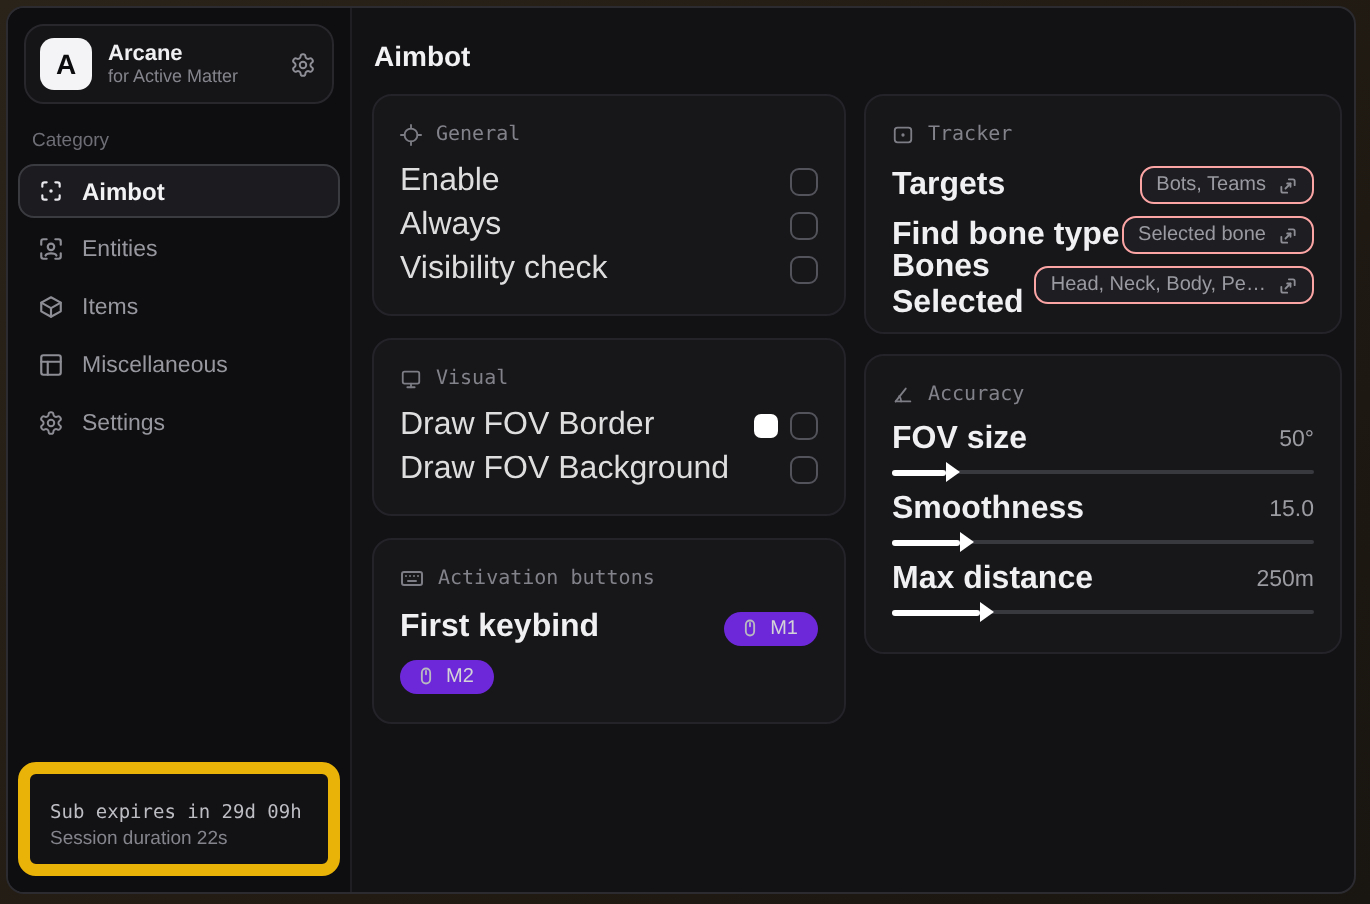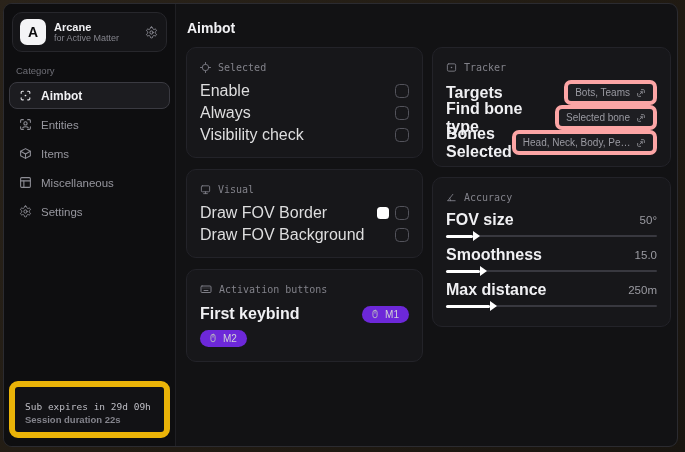--- a/index.html
+++ b/index.html
@@ -51,21 +51,21 @@
   .nav-item.active .icon { color:#e8e8ec; }
   .side-footer {
     position:absolute; left:5px; right:5px; bottom:8px;
     border:6px solid #eab308; background:#121215; border-radius:9px;
     padding:14px 10px 7px 10px;
   }
   .sub-expires {
     font-family:"DejaVu Sans Mono", monospace; font-size:9.5px; color:#bdbdc4;
     white-space:nowrap; margin-bottom:2px;
   }
-  .session-duration { font-size:9.5px; font-weight:bold; color:#84848c; }
+  .session-duration { font-size:9.5px; font-weight:normal; color:#84848c; }
   
   .main { flex:1; position:relative; }
   .page-title {
     position:absolute; left:11px; top:16px; font-size:14px; font-weight:bold;
     color:#f2f2f5;
   }
   .col-left  { position:absolute; left:10px;  top:43px; width:237px; display:flex; flex-direction:column; gap:11px; }
   .col-right { position:absolute; left:256px; top:43px; width:239px; display:flex; flex-direction:column; gap:10px; }
   .card {
     background:#17171a; border:1px solid #232329; border-radius:10px;
@@ -90,21 +90,21 @@
   .swatch { width:12px; height:12px; border-radius:3.5px; cursor:pointer; }
   .keybind-row { height:24px; }
   .key-pill {
     display:flex; align-items:center; gap:5px; background:#6d28d9;
     border-radius:999px; padding:3px 10px 3px 8px; font-size:10px;
     color:#d2d2d7; cursor:pointer;
   }
   .key-pill .icon { color:#b9b9c0; }
   .dropdown {
     display:flex; align-items:center; gap:6px; background:#1e1e22;
-    border:4px solid #fca5a5; border-radius:7px; padding:3px 7px;
+    border:1px solid #fca5a5; border-radius:7px; padding:3px 7px;
     font-size:10px; color:#9a9aa2; cursor:pointer; white-space:nowrap;
   }
   .dropdown .icon { color:#8c8c94; }
   .tracker-row { height:25px; }
   
   .slider-group { margin-top:2px; margin-bottom:8px;text-align:center; }
   .slider-head { display:flex; align-items:center; justify-content:space-between; height:20px; }
   .slider-value { font-size:11.5px; color:#9b9ba2; }
   .slider-track {
     position:relative; height:2px; background:#38383f; border-radius:2px;
@@ -215,21 +215,21 @@
         <div class="card-header">
           <span class="icon">
             <svg width="11" height="11" viewBox="0 0 24 24" fill="none" stroke="currentColor" stroke-width="2" stroke-linecap="round">
                 <circle cx="12" cy="12" r="7"></circle>
                 <path d="M12 1v4"></path>
                 <path d="M12 19v4"></path>
                 <path d="M1 12h4"></path>
                 <path d="M19 12h4"></path>
               </svg>
           </span>
-          <span>Selected</span>
+          <span>General</span>
         </div>
         <div class="row">
           <span class="row-label">Enable</span>
           <span class="checkbox"></span>
         </div>
         <div class="row">
           <span class="row-label">Always</span>
           <span class="checkbox"></span>
         </div>
         <div class="row">

